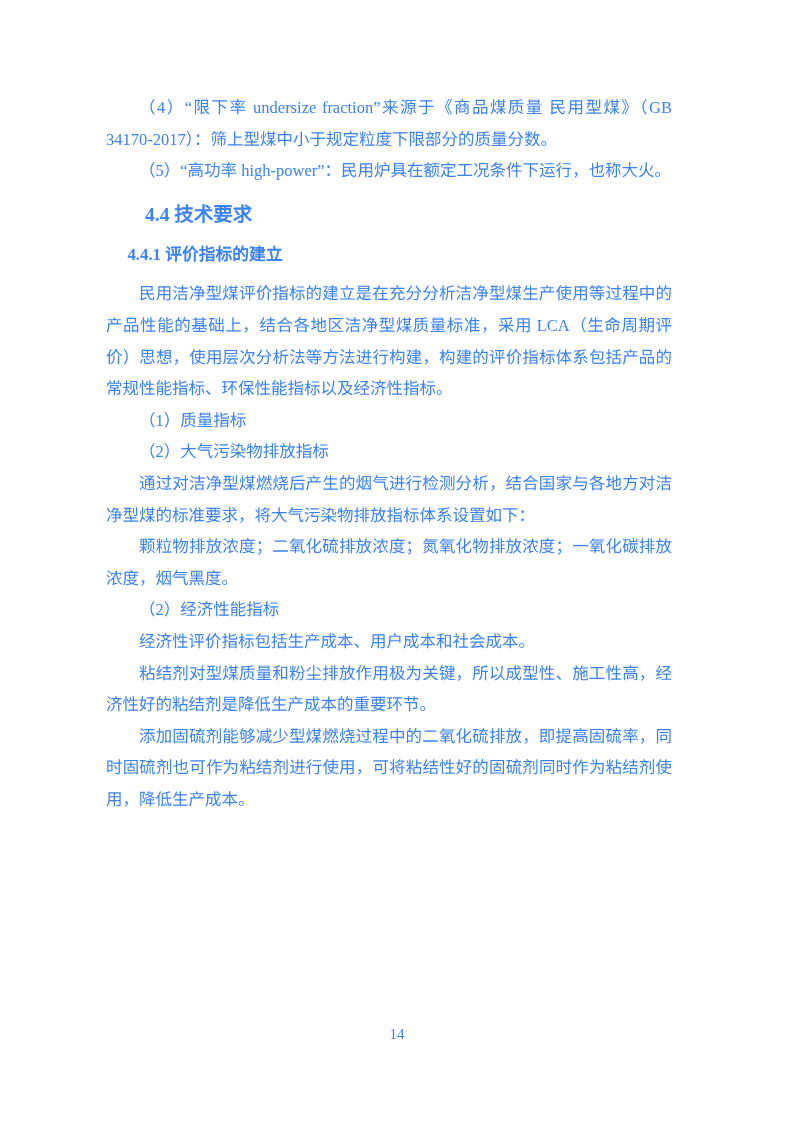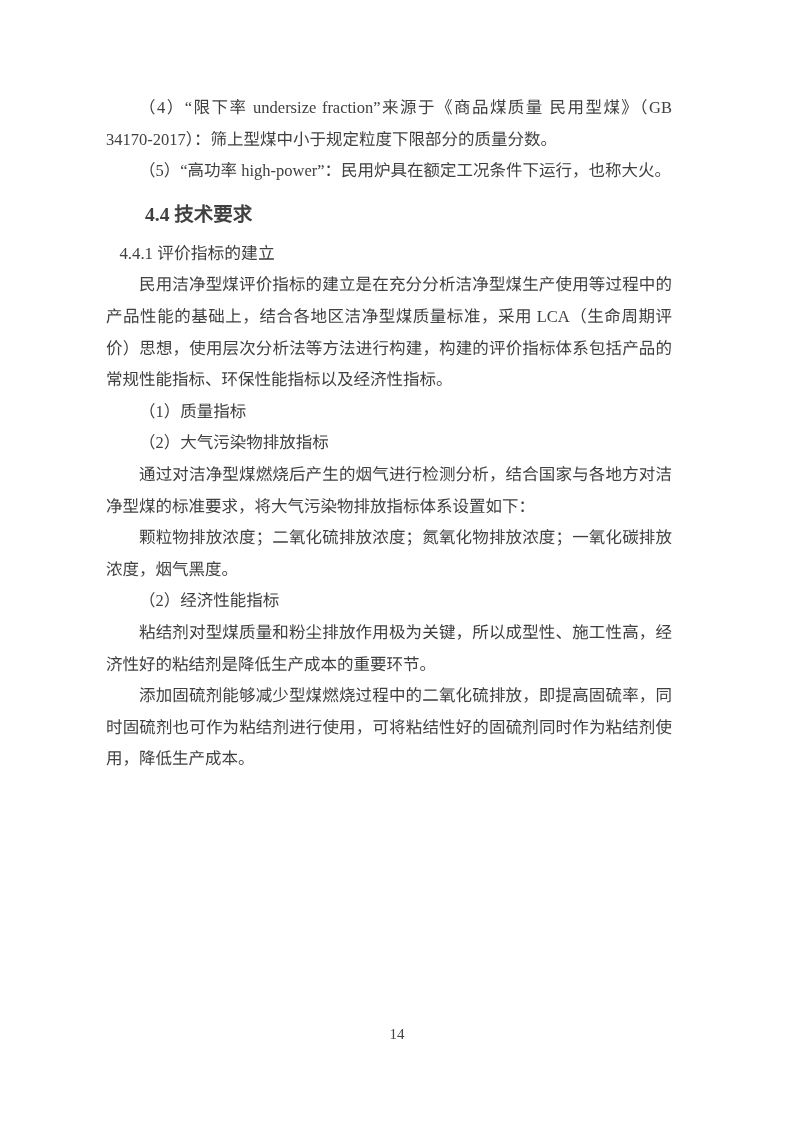--- a/index.html
+++ b/index.html
@@ -6,21 +6,21 @@
     margin: 0;
     padding: 0;
     background: #ffffff;
   }
   .page {
     position: relative;
     width: 794px;
     height: 1123px;
     background: #ffffff;
     font-family: "Liberation Serif", "DejaVu Serif", serif;
-    color: #404040;
+    color: #3b82f6;
     overflow: hidden;
   }
   .content {
     position: absolute;
     left: 106px;
     top: 92px;
     width: 566px;
   }
   .body-para {
     margin: 0;
@@ -31,24 +31,24 @@
     word-break: normal;
   }
   .heading-1 {
     margin: 12px 0 7px 0;
     font-size: 19.5px;
     line-height: 32px;
     font-weight: 700;
     text-indent: 2em;
   }
   .heading-2 {
-    margin: 0;
+    margin: 8px;
     font-size: 16.8px;
     line-height: 31.6px;
-    font-weight: 400;
+    font-weight: 700;
     text-indent: 0.8em;
   }
   .page-footer {
     position: absolute;
     left: 0;
     top: 1026px;
     width: 794px;
     text-align: center;
     font-size: 15px;
     line-height: 17px;
@@ -62,17 +62,18 @@
     <p class="body-para">（4）“限下率 undersize fraction”来源于《商品煤质量 民用型煤》（GB 34170-2017）：筛上型煤中小于规定粒度下限部分的质量分数。</p>
     <p class="body-para">（5）“高功率 high-power”：民用炉具在额定工况条件下运行，也称大火。</p>
     <h2 class="heading-1">4.4 技术要求</h2>
     <h3 class="heading-2">4.4.1 评价指标的建立</h3>
     <p class="body-para">民用洁净型煤评价指标的建立是在充分分析洁净型煤生产使用等过程中的产品性能的基础上，结合各地区洁净型煤质量标准，采用 LCA（生命周期评价）思想，使用层次分析法等方法进行构建，构建的评价指标体系包括产品的常规性能指标、环保性能指标以及经济性指标。</p>
     <p class="body-para">（1）质量指标</p>
     <p class="body-para">（2）大气污染物排放指标</p>
     <p class="body-para">通过对洁净型煤燃烧后产生的烟气进行检测分析，结合国家与各地方对洁净型煤的标准要求，将大气污染物排放指标体系设置如下：</p>
     <p class="body-para">颗粒物排放浓度；二氧化硫排放浓度；氮氧化物排放浓度；一氧化碳排放浓度，烟气黑度。</p>
     <p class="body-para">（2）经济性能指标</p>
+    <p class="body-para">经济性评价指标包括生产成本、用户成本和社会成本。</p>
     <p class="body-para">粘结剂对型煤质量和粉尘排放作用极为关键，所以成型性、施工性高，经济性好的粘结剂是降低生产成本的重要环节。</p>
     <p class="body-para">添加固硫剂能够减少型煤燃烧过程中的二氧化硫排放，即提高固硫率，同时固硫剂也可作为粘结剂进行使用，可将粘结性好的固硫剂同时作为粘结剂使用，降低生产成本。</p>
   </div>
   <div class="page-footer">14</div>
 </div>
 
 </body></html>

